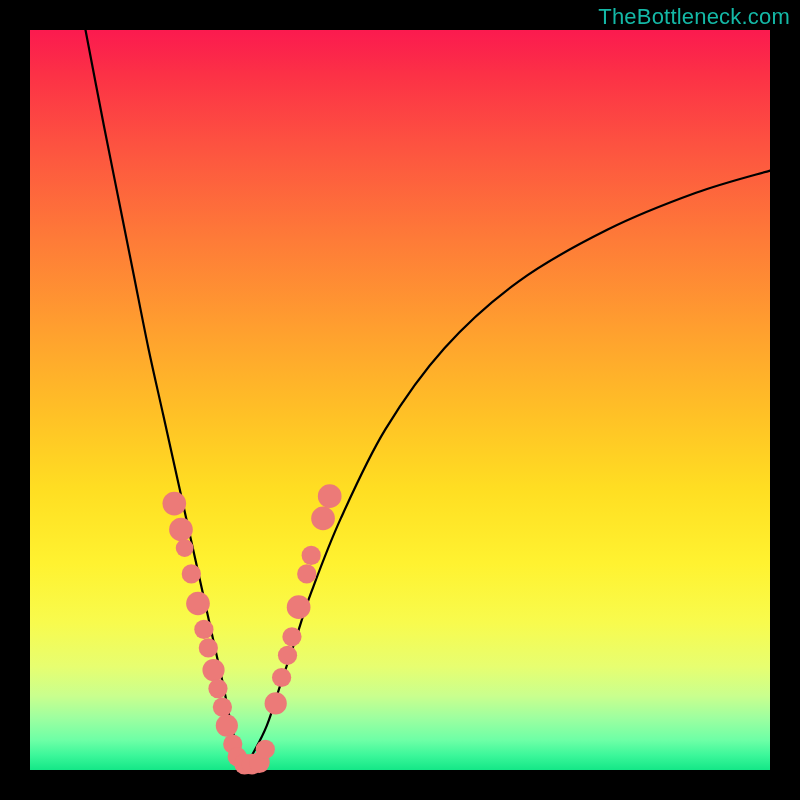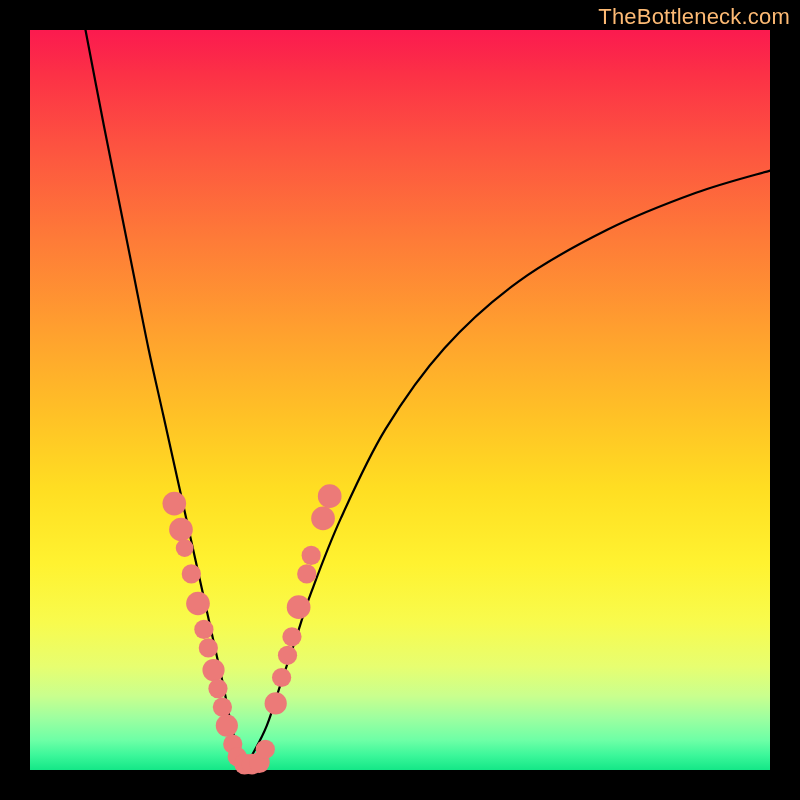--- a/index.html
+++ b/index.html
@@ -39,21 +39,21 @@
       #9dffa0 93%,
       #6dffa6 96%,
       #3cf79a 98%,
       #14e787 100%
     );
   }
   .watermark {
     position: absolute;
     top: 4px;
     right: 10px;
-    color: #fdba74;
+    color: #14b8a6;
     font-size: 22px;
     letter-spacing: 0.2px;
     font-weight: 400;
     user-select: none;
   }
   svg.curve {
     position: absolute;
     left: 0;
     top: 0;
     width: 740px;

